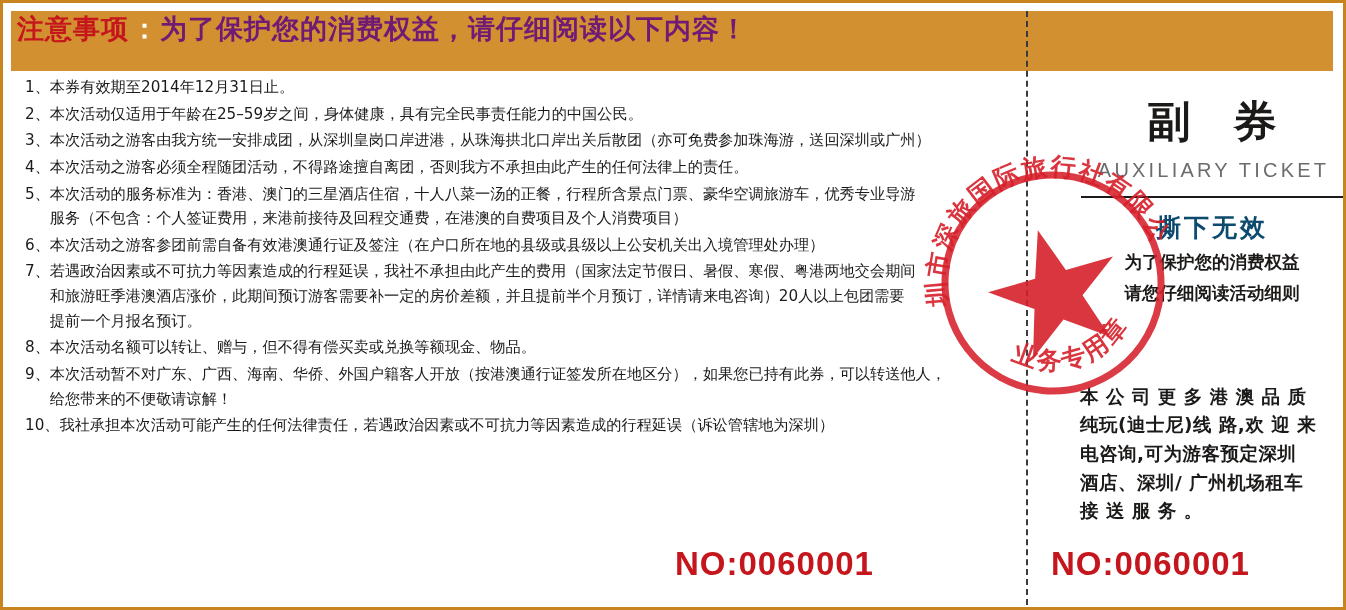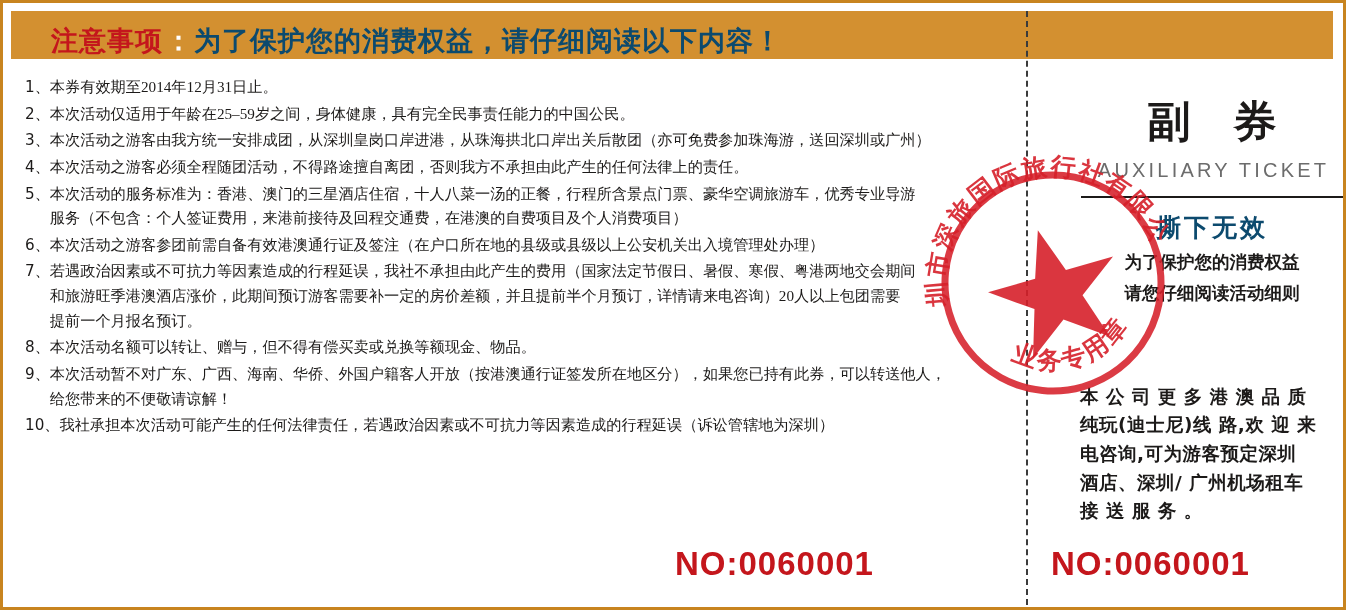--- a/index.html
+++ b/index.html
@@ -16,46 +16,46 @@
   #ticket {
     position: relative;
     width: 1346px; height: 610px;
     background: #ffffff;
     border: 3px solid #c8841f;
   }
   
   .header-bar {
     position: absolute;
     left: 8px; top: 8px;
-    width: 1322px; height: 48px;
+    width: 1322px; height: 60px;
     background: #d39030;
     display: flex;
-    align-items: flex-end;
-    padding-left: 40px;
+    align-items: flex-start;
+    padding-left: 6px;
   }
   .header-label {
     font-family: "DejaVu Sans", sans-serif;
     font-weight: bold;
     font-size: 27px;
     color: #c4161c;
     letter-spacing: 1px;
     white-space: nowrap;
   }
   .header-colon {
     font-family: "DejaVu Sans", sans-serif;
     font-weight: bold;
     font-size: 27px;
     color: #ffffff;
     margin: 0 2px;
   }
   .header-text {
     font-family: "DejaVu Sans", sans-serif;
     font-weight: bold;
     font-size: 27px;
-    color: #0c4a6e;
+    color: #701a75;
     letter-spacing: 1px;
     white-space: nowrap;
   }
   
   .body-area {
     position: absolute;
     left: 8px; top: 60px;
     width: 1000px; height: 540px;
     padding: 12px 10px 0 14px;
   }
@@ -66,21 +66,20 @@
     line-height: 1.62;
     color: #1c1a19;
     margin-bottom: 2px;
   }
   .clause-num {
     flex: 0 0 auto;
     white-space: nowrap;
   }
   .clause-txt {
     flex: 1 1 auto;
-    font-family: Liberation Serif, serif;
   }
   .clause-txt .cont {
     display: block;
   }
   
   .perf {
     position: absolute;
     left: 1023px; top: 8px;
     height: 594px;
     border-left: 2px dashed #3b3b3b;

